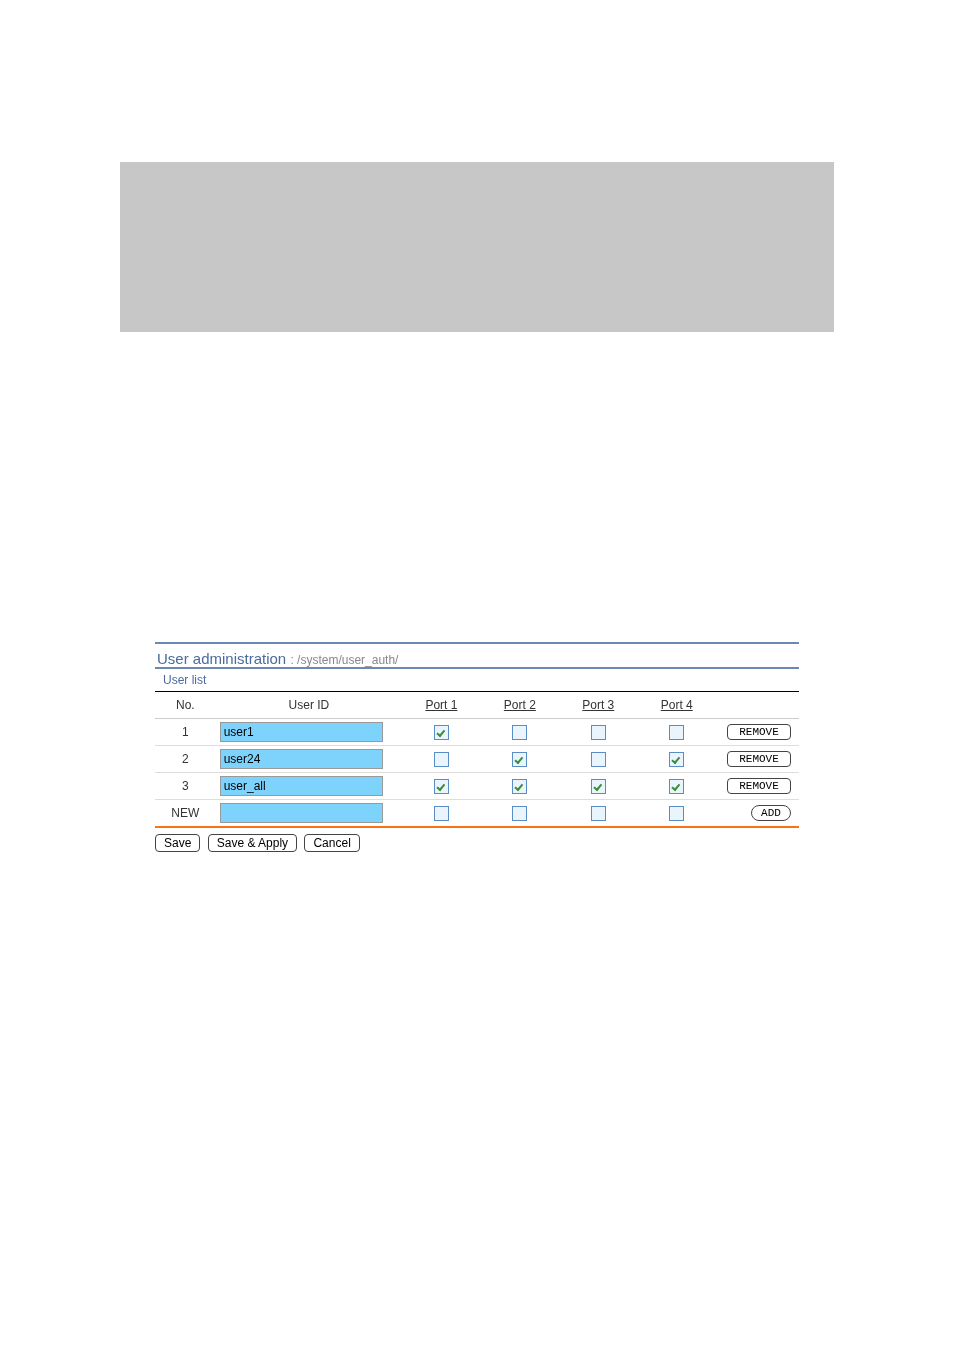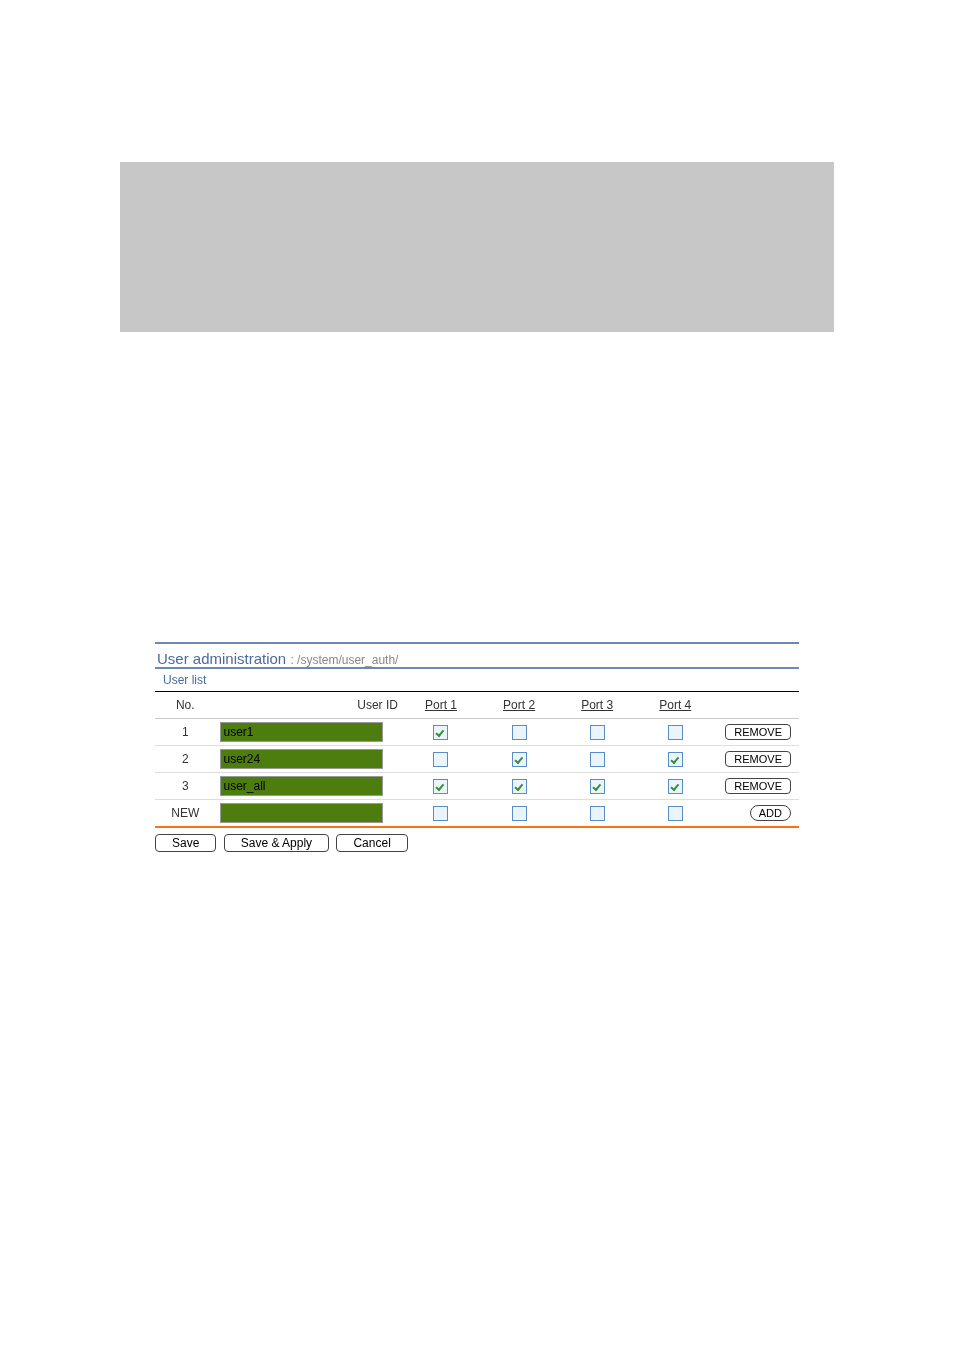--- a/index.html
+++ b/index.html
@@ -38,21 +38,21 @@
       color: #4a6b9e;
       padding: 4px 0 4px 8px;
       border-bottom: 1px solid #000000;
       font-size: 12px;
     }
     table {
       width: 100%;
       border-collapse: collapse;
     }
     th {
-      text-align: right;
+      text-align: center;
       font-weight: normal;
       padding: 6px 4px;
       border-bottom: 1px solid #ccc;
       font-size: 12px;
       color: #333;
     }
     td {
       padding: 3px 4px;
       border-bottom: 1px solid #ddd;
       vertical-align: middle;
@@ -62,21 +62,21 @@
     .col-port { width: 75px; text-align: center; text-decoration: underline; }
     .col-action { text-align: right; padding-right: 8px; }
     tr.last-row td { border-bottom: 2px solid #f97316; }
     input[type="text"] {
       width: 155px;
       height: 16px;
       border: 1px solid #999;
       font-size: 12px;
       padding: 1px 3px;
       font-family: inherit;
-      background: #4d7c0f;
+      background: #7dd3fc;
     }
     .checkbox-cell {
       text-align: center;
     }
     .cb {
       display: inline-block;
       width: 13px;
       height: 13px;
       border: 1px solid #5a8dc4;
       background: #eaf4fc;
@@ -93,38 +93,38 @@
       border: solid #3a8e3c;
       border-width: 0 2px 2px 0;
       transform: rotate(40deg) translateY(-2px);
     }
     .action-btn {
       border: 1px solid #444;
       background: #fff;
       border-radius: 4px;
       font-size: 11px;
       padding: 1px 8px;
-      font-family: Liberation Sans, sans-serif;
+      font-family: Liberation Mono, monospace;
       cursor: pointer;
       min-width: 64px;
       margin-left: 7px;
     }
     .add-btn {
       min-width: 40px;
       border-radius: 8px;
     }
     .footer-buttons {
       margin-top: 6px;
     }
     .footer-buttons button {
       border: 1px solid #444;
       background: #fff;
       border-radius: 4px;
       font-size: 12px;
-      padding: 1px 16px;
+      padding: 1px 8px;
       font-family: inherit;
       cursor: pointer;
       margin-right: 4px;
     }
   </style>
 </head>
 <body>
 
 <div class="gray-block"></div>
 

